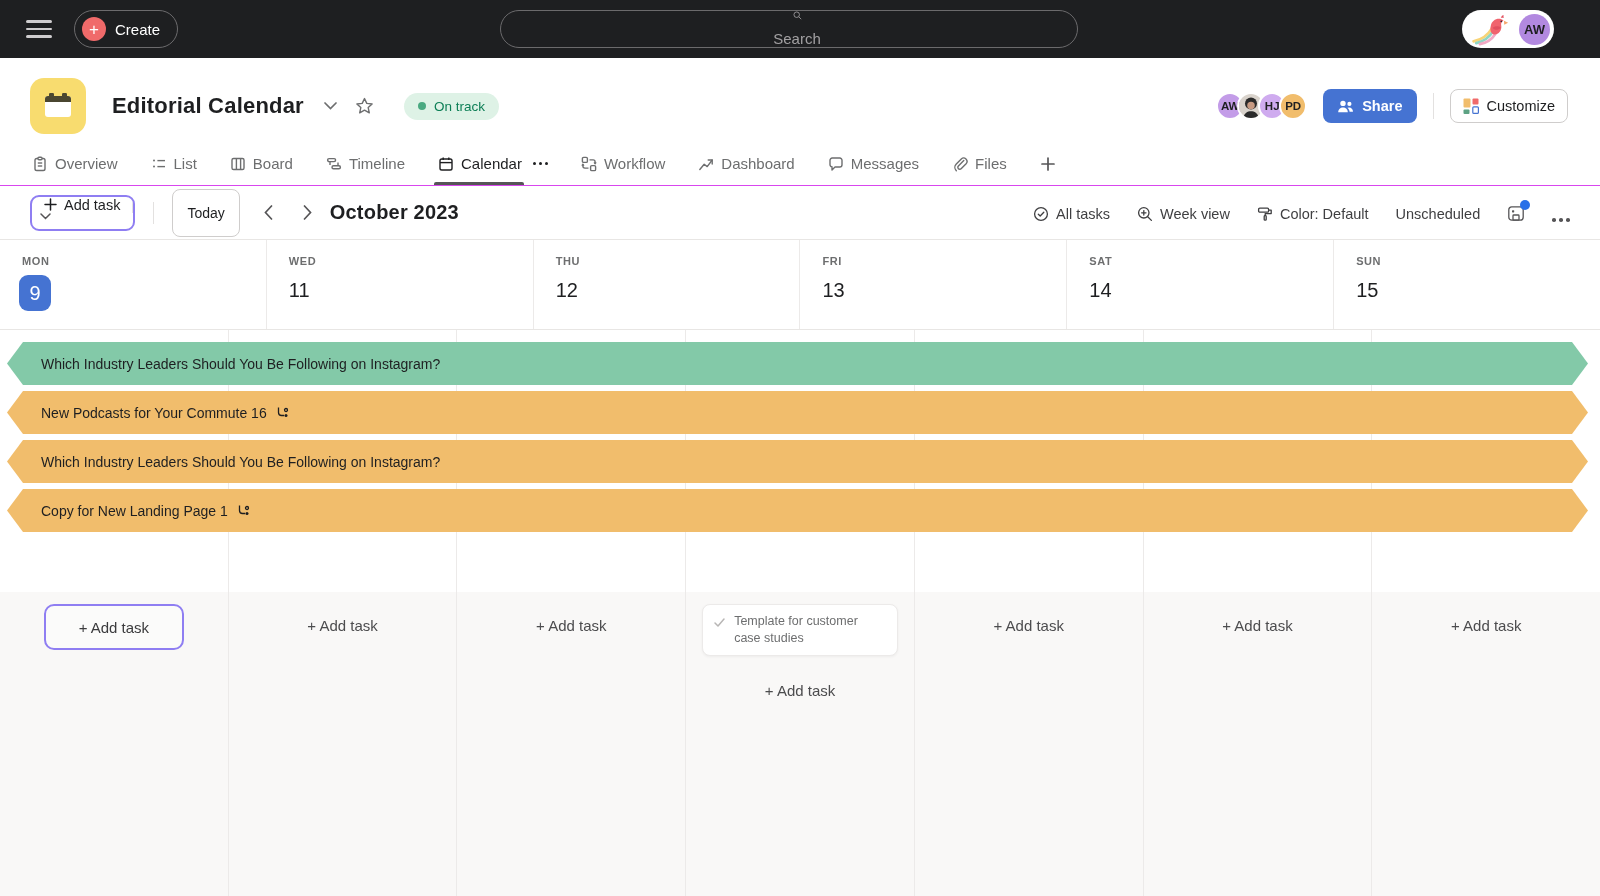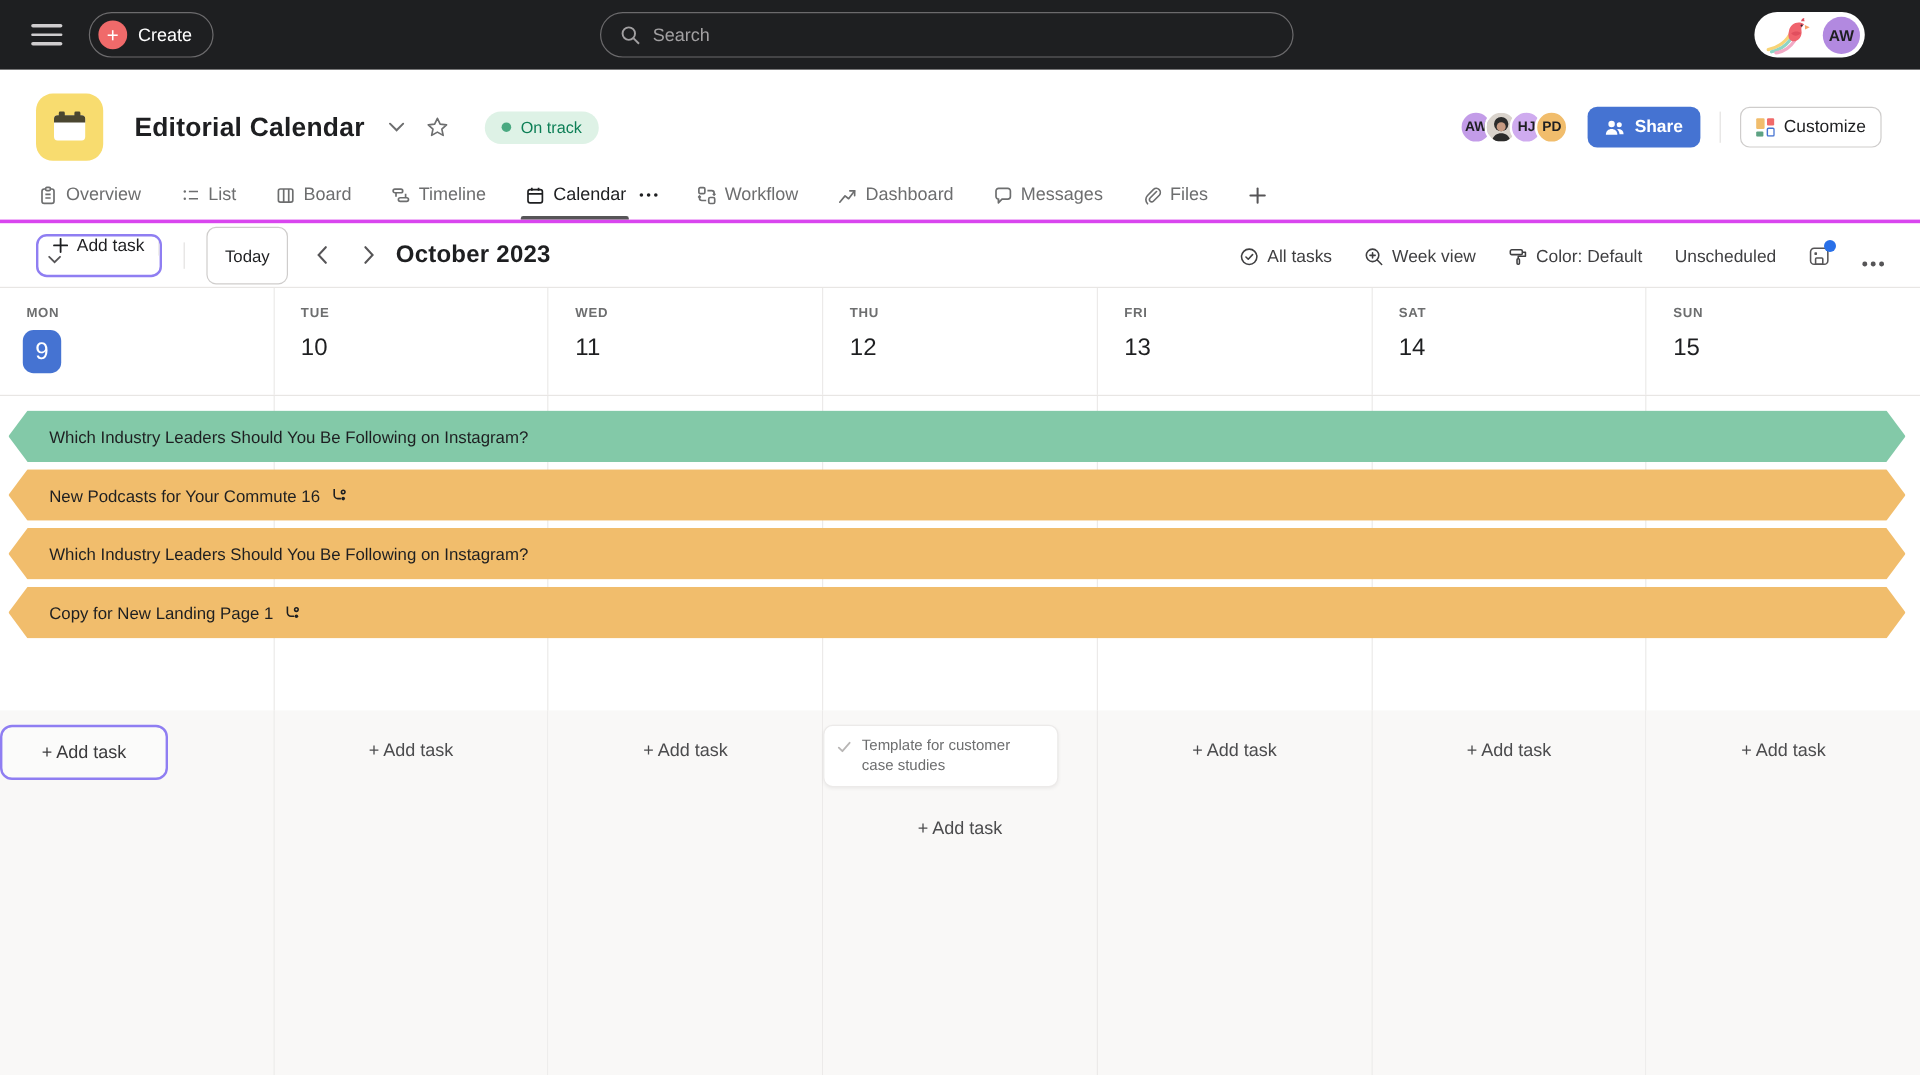--- a/index.html
+++ b/index.html
@@ -6,21 +6,21 @@
   html,body { width:1600px; height:896px; overflow:hidden; }
   body { font-family:"Liberation Sans", sans-serif; background:#fff; color:#1e1f21; }
   svg { display:block; }
 
   
   .topbar { height:58px; background:#1e1f21; display:flex; align-items:center; position:relative; }
   .hamburger { margin-left:26px; width:26px; height:18px; display:flex; flex-direction:column; justify-content:space-between; cursor:pointer; background:none; border:none; }
   .hamburger span { height:2.6px; background:#cfcdcf; border-radius:2px; }
   .create-btn { margin-left:22px; display:flex; align-items:center; gap:9px; height:38px; padding:0 17px 0 7px; border:1px solid #6c6b6d; border-radius:20px; background:transparent; color:#fff; font-size:15px; font-weight:500; cursor:pointer; font-family:inherit; }
   .create-plus { width:24px; height:24px; border-radius:50%; background:#f06a6a; color:#fff; display:flex; align-items:center; justify-content:center; font-size:17px; font-weight:500; line-height:1; }
-  .search-box { position:absolute; left:500px; top:10px; width:578px; height:38px; border:1px solid #6b6a6c; border-radius:19px; display:flex; align-items:center; padding-left:16px; gap:10px; color:#a2a0a2; font-size:15px; cursor:text; }
+  .search-box { position:absolute; left:500px; top:10px; width:578px; height:38px; border:1px solid #6b6a6c; border-radius:19px; display:flex; align-items:center; padding-left:16px; gap:10px; color:#a2a0a2; font-size:15px; cursor:text;flex-direction:column; }
   .profile-pill { position:absolute; right:46px; top:10px; width:92px; height:38px; background:#fff; border-radius:19px; display:flex; align-items:center; justify-content:flex-end; padding-right:4px; cursor:pointer; }
   .profile-pill .bird { position:absolute; left:7px; top:3px; }
   .pill-avatar { width:31px; height:31px; border-radius:50%; background:#b289e0; display:flex; align-items:center; justify-content:center; font-size:13px; font-weight:700; color:#1e1f21; }
 
   
   .project-header { height:84px; display:flex; align-items:center; padding:12px 32px 0 30px; }
   .project-icon { width:56px; height:56px; border-radius:14px; background:#f8dc6f; display:flex; align-items:center; justify-content:center; }
   .page-title { font-size:22px; font-weight:700; color:#1e1f21; margin-left:26px; letter-spacing:.2px; }
   .title-caret { margin-left:20px; color:#6d6e6f; cursor:pointer; }
   .star-btn { margin-left:18px; color:#6d6e6f; cursor:pointer; background:none; border:none; }
@@ -31,21 +31,21 @@
   .member { width:28px; height:28px; border-radius:50%; display:flex; align-items:center; justify-content:center; font-size:11.5px; font-weight:700; color:#1e1f21; border:2px solid #fff; margin-left:-7px; overflow:hidden; }
   .member:first-child { margin-left:0; }
   .m-aw { background:#c39ce8; }
   .m-hj { background:#cfabef; }
   .m-pd { background:#f1bd6c; }
   .share-btn { margin-left:16px; height:34px; background:#4573d2; color:#fff; border:none; border-radius:8px; display:flex; align-items:center; gap:8px; padding:0 14px; font-size:14.5px; font-weight:600; cursor:pointer; font-family:inherit; }
   .header-divider { width:1px; height:26px; background:#e3e1e0; margin:0 16px; }
   .customize-btn { height:34px; border:1px solid #cfcdcc; border-radius:8px; background:#fff; display:flex; align-items:center; gap:8px; padding:0 12px; font-size:14.5px; color:#1e1f21; cursor:pointer; font-family:inherit; }
 
   
-  .tabs { height:44px; border-bottom:3px solid #d946ef; display:flex; align-items:center; padding-left:32px; gap:33px; }
+  .tabs { height:44px; border-bottom:1px solid #d946ef; display:flex; align-items:center; padding-left:32px; gap:33px; }
   .tab { display:flex; align-items:center; gap:7px; color:#6d6e6f; font-size:15px; position:relative; height:100%; cursor:pointer; }
   .tab.active { color:#1e1f21; font-weight:500; }
   .tab.active::after { content:""; position:absolute; left:-4px; right:24px; bottom:0; height:3px; background:#565557; border-radius:2px 2px 0 0; }
   .tab-dots { display:flex; gap:3px; margin-left:4px; }
   .tab-dots i { width:3px; height:3px; border-radius:50%; background:#1e1f21; }
   .tab-plus { color:#565557; cursor:pointer; }
 
   
   .toolbar { height:54px; border-bottom:1px solid #e8e6e4; display:flex; align-items:center; padding:0 30px; }
   .addtask-split { display:flex; align-items:stretch; height:36px; border:2px solid #8f7ef2; border-radius:9px; overflow:hidden; background:#fff; cursor:pointer;flex-direction:column; }
@@ -73,21 +73,21 @@
 
   .bars-region { height:262px; position:relative; }
   .grid-overlay { position:absolute; inset:0; display:flex; }
   .grid-col { flex:1; border-right:1px solid #eceae9; }
   .grid-col:last-child { border-right:none; }
   .task-bar { position:absolute; left:7px; right:12px; height:43px; display:flex; align-items:center; padding-left:34px; gap:8px; font-size:14px; color:#1e1f21; cursor:pointer;
     clip-path:polygon(16px 0, calc(100% - 16px) 0, 100% 50%, calc(100% - 16px) 100%, 16px 100%, 0 50%); }
   .tb0 { top:12px; } .tb1 { top:61px; } .tb2 { top:110px; } .tb3 { top:159px; } .tb4 { top:208px; }
 
   .bottom-region { height:304px; display:flex; }
-  .bottom-col { flex:1; background:#f9f8f7; border-right:1px solid #eceae9; display:flex; flex-direction:column; }
+  .bottom-col { flex:1; background:#f9f8f7; border-right:1px solid #eceae9; display:flex; flex-direction:column; align-items:center; }
   .bottom-col:last-child { border-right:none; }
   .addtask-focus { margin-top:12px; width:140px; height:46px; border:2px solid #8f7ef2; border-radius:10px; background:#fbfbfa; font-size:15px; color:#3b3b3d; display:flex; align-items:center; justify-content:center; cursor:pointer; font-family:inherit; }
   .addtask-text { margin-top:25px; font-size:15px; color:#4c4c4e; cursor:pointer; background:none; border:none; font-family:inherit; }
   .template-card { margin-top:12px; width:calc(100% - 32px); background:#fff; border:1px solid #eceae9; border-radius:8px; box-shadow:0 1px 3px rgba(0,0,0,.05); display:flex; align-items:flex-start; gap:8px; padding:8px 10px; font-size:12.5px; color:#6d6e6f; line-height:1.35; cursor:pointer; }
   .template-card svg { margin-top:3px; flex:none; }
   .col4 .addtask-text { margin-top:26px; }
 </style>
 </head>
 <body>
 
@@ -342,24 +342,20 @@
       </span>
   </div>
 </div>
 
 <div class="day-header">
   <div class="day-cell">
     <div class="day-name">MON</div>
     <div class="day-num today">9</div>
   </div>
   <div class="day-cell">
-    <div class="day-name">TUE</div>
-    <div class="day-num">10</div>
-  </div>
-  <div class="day-cell">
     <div class="day-name">WED</div>
     <div class="day-num">11</div>
   </div>
   <div class="day-cell">
     <div class="day-name">THU</div>
     <div class="day-num">12</div>
   </div>
   <div class="day-cell">
     <div class="day-name">FRI</div>
     <div class="day-num">13</div>

